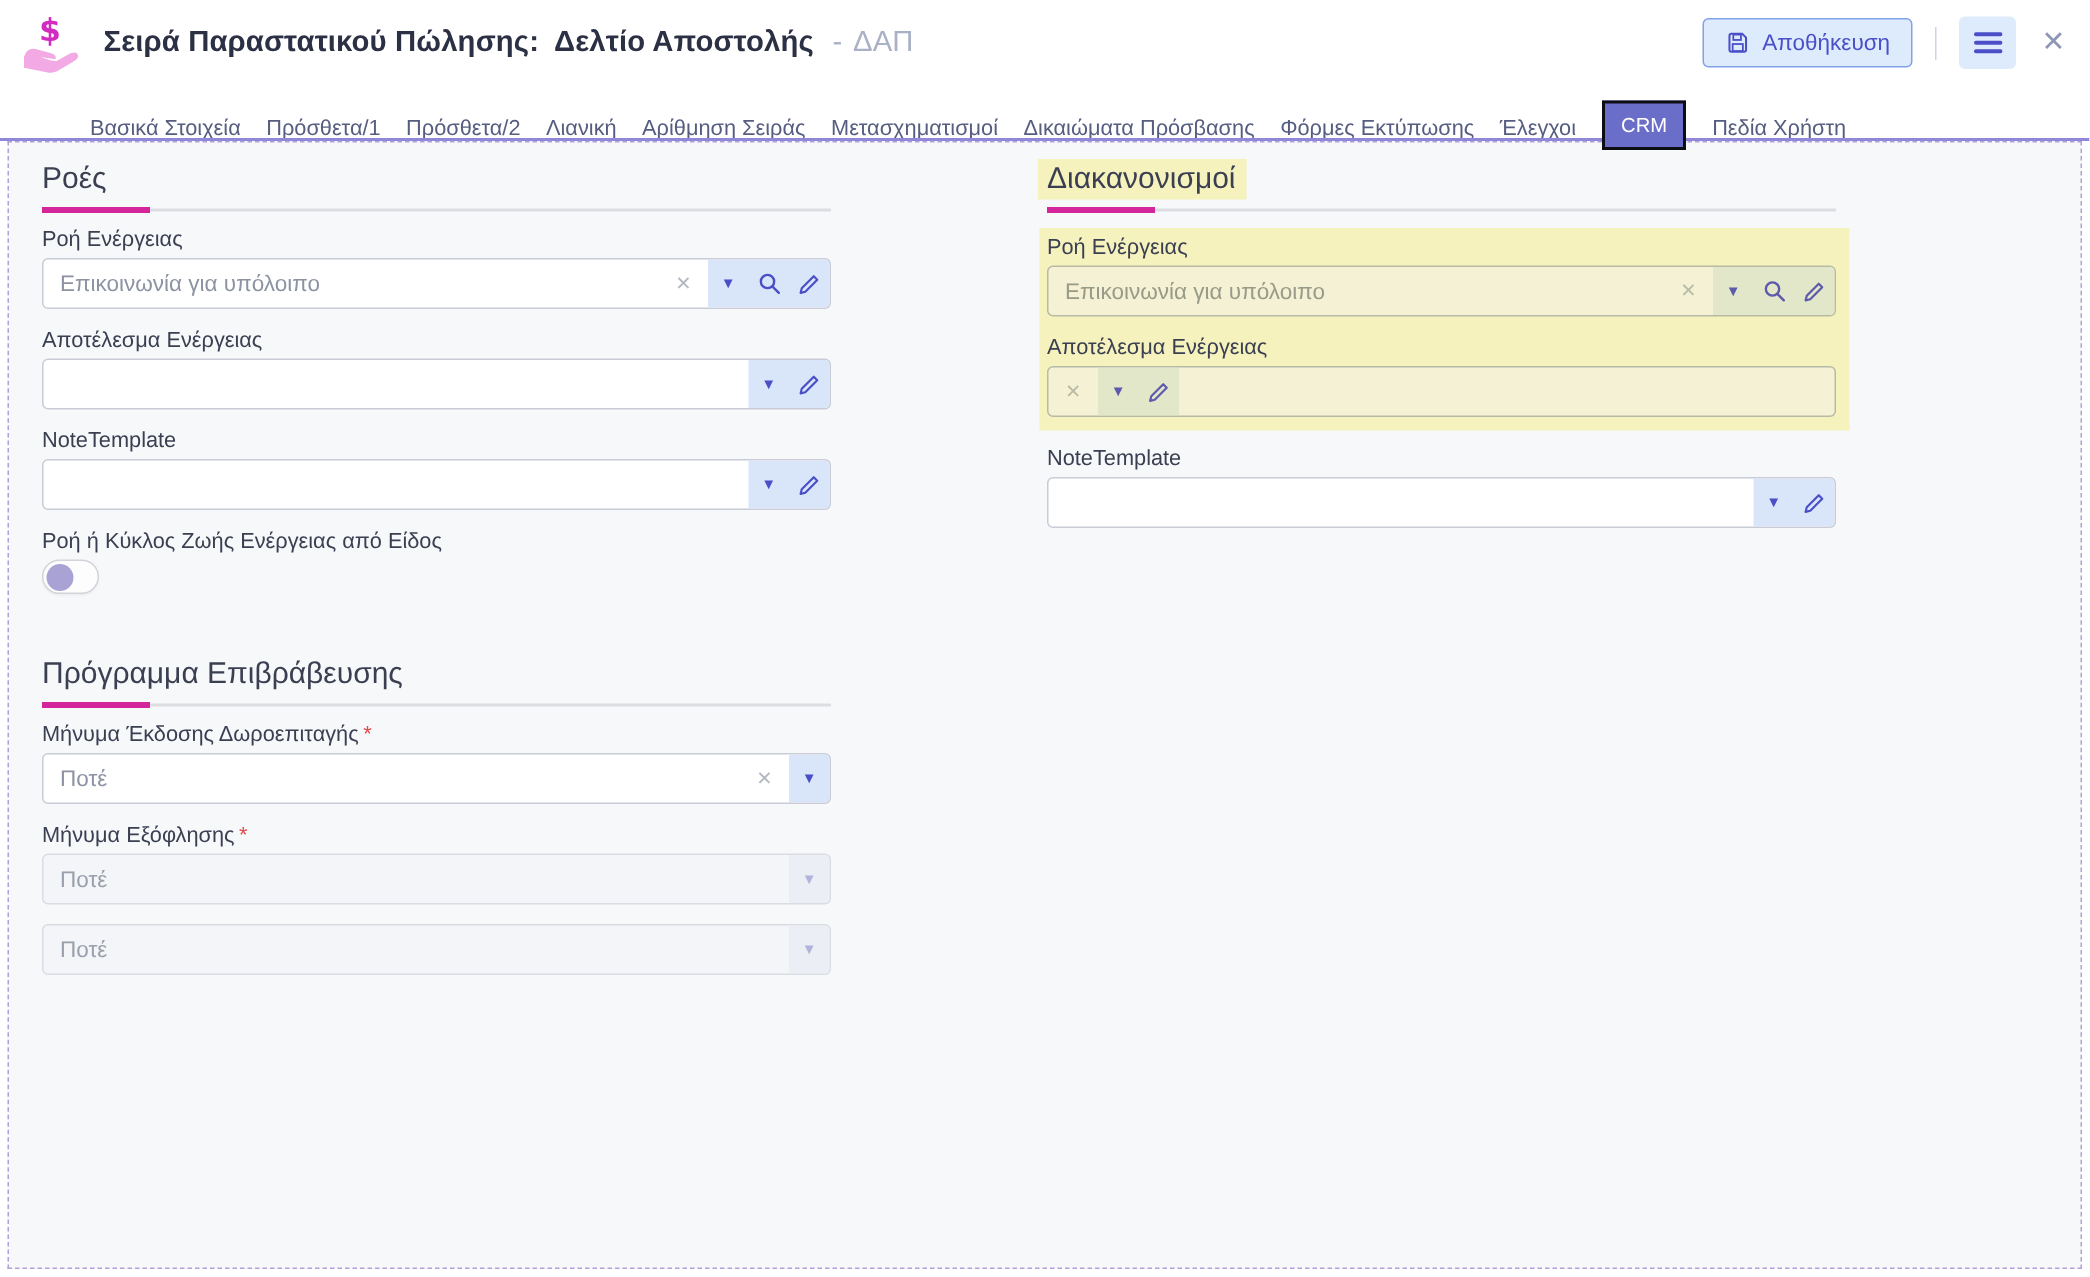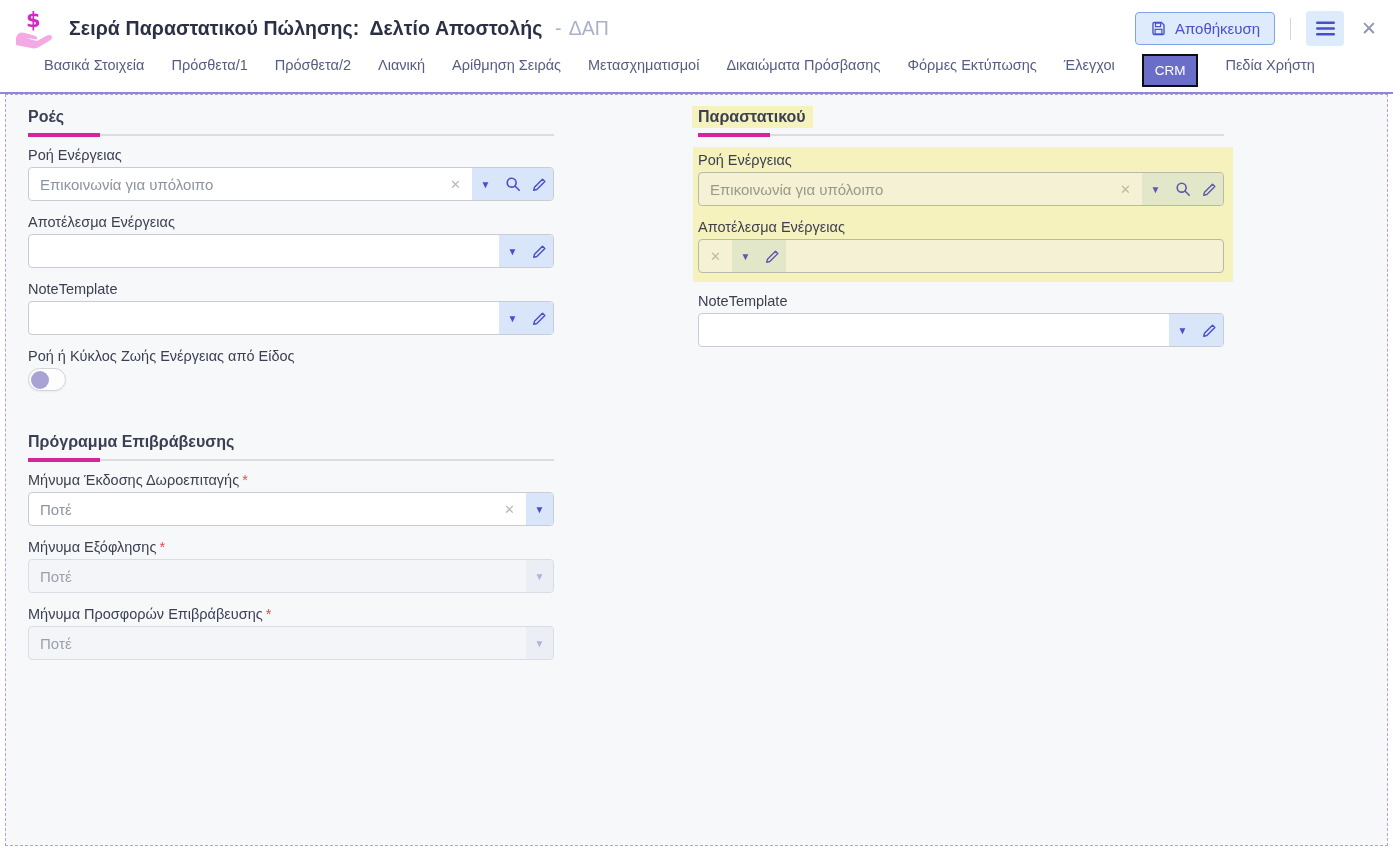--- a/index.html
+++ b/index.html
@@ -15,35 +15,35 @@
   .hdr-spacer { flex:1; }
   .btn-save { display:flex; align-items:center; gap:8px; background:#deebfc; border:1px solid #7ea3e8;
               border-radius:4px; padding:7px 14px; color:#4a4fc8; font-size:15px; cursor:pointer;justify-content:flex-end; }
   .hdr-div { width:1px; height:22px; background:#cdd3e8; margin:0 15px; }
   .btn-menu { width:38px; height:35px; background:#deebfc; border:none; border-radius:4px;
               display:flex; align-items:center; justify-content:center; cursor:pointer; }
   .btn-close { margin-left:17px; background:none; border:none; color:#8d97b5; font-size:19px;
                cursor:pointer; line-height:1; }
 
   
-  .tabs { height:37px; display:flex; align-items:flex-start; gap:27px; padding-left:44px;
+  .tabs { height:37px; display:flex; align-items:flex-end; gap:17px; padding-left:60px;
           position:relative; background:#fff; }
   .tabs::after { content:''; position:absolute; left:0; right:0; bottom:0; height:2px; background:#8f88da; }
   .tab { color:#565d80; font-size:14.5px; text-decoration:none; white-space:nowrap; cursor:pointer; }
   .tab.active { background:#6a6ec8; color:#fff; font-weight:400; font-size:13.5px;
                 padding:7px 11px; border:2px solid #0d0d14; position:relative; z-index:2;
                 margin-bottom:-9px; transform:translateY(-3px); }
 
   
   .panel { margin:0 5px; height:752px; background:#f7f8fa; border:1px dashed #b3a0d9;
            padding:13px 0 0 22px; display:flex; }
   .col-left  { width:531px; }
   .col-right { width:540px; margin-left:139px; }
 
-  .sec-title { font-size:16px; font-weight:700; color:#3b3f52; }
+  .sec-title { font-size:20px; font-weight:400; color:#3b3f52; }
   .sec-title .hl-inline { background:#f6f2bd; padding:2px 7px 3px 6px; margin-left:-6px; }
   .rule { position:relative; height:4px; margin:7px 0 10px; width:526px; }
   .rule::before { content:''; position:absolute; left:0; right:0; top:1px; height:2px; background:#dddde1; }
   .rule::after  { content:''; position:absolute; left:0; top:0; width:72px; height:4px; background:#d4269a; }
 
   .field { margin-bottom:13px; width:526px; }
   .field > label { display:block; font-size:14.5px; color:#3b3f52; margin-bottom:4px; }
   .req { color:#e14b4b; margin-left:3px; }
 
   .combo { display:flex; align-items:stretch; height:34px; background:#fff;
@@ -211,33 +211,32 @@
       <label><span>Μήνυμα Εξόφλησης</span><span class="req">*</span></label>
       <div class="combo dis">
         <input type="text" readonly="" value="Ποτέ" style="">
         <span class="iconbox">
           <span class="ibtn">▼</span>
         </span>
       </div>
     </div>
 
     <div class="field">
-      <label><span>Μήνυμα Προσφορών Επιβράβευσης</span><span class="req">*</span></label>
       <div class="combo dis">
         <input type="text" readonly="" value="Ποτέ" style="">
         <span class="iconbox">
           <span class="ibtn">▼</span>
         </span>
       </div>
     </div>
   </div>
 
   <div class="col-right">
     <div class="sec-title">
-      <span class="hl-inline">Παραστατικού</span>
+      <span class="hl-inline">Διακανονισμοί</span>
     </div>
     <div class="rule"></div>
 
     <div class="hl-block">
       <div class="field">
         <label>Ροή Ενέργειας</label>
         <div class="combo hl">
           <input type="text" readonly="" value="Επικοινωνία για υπόλοιπο" style="">
           <span class="clear">✕</span>
           <span class="iconbox">

